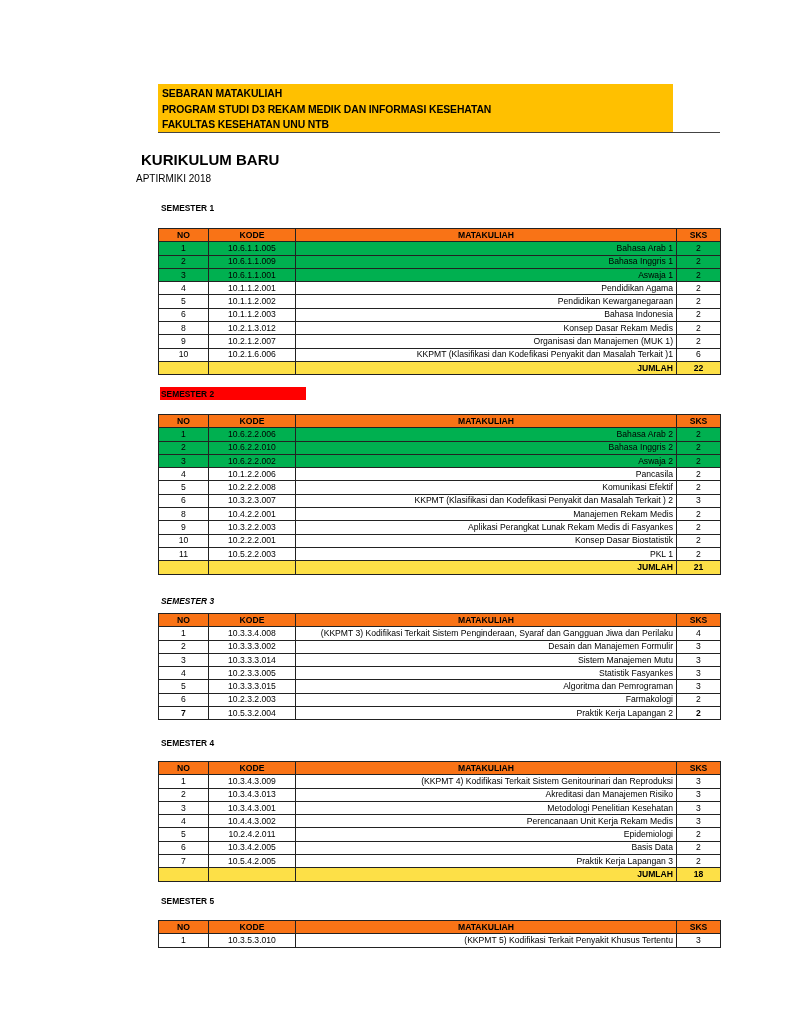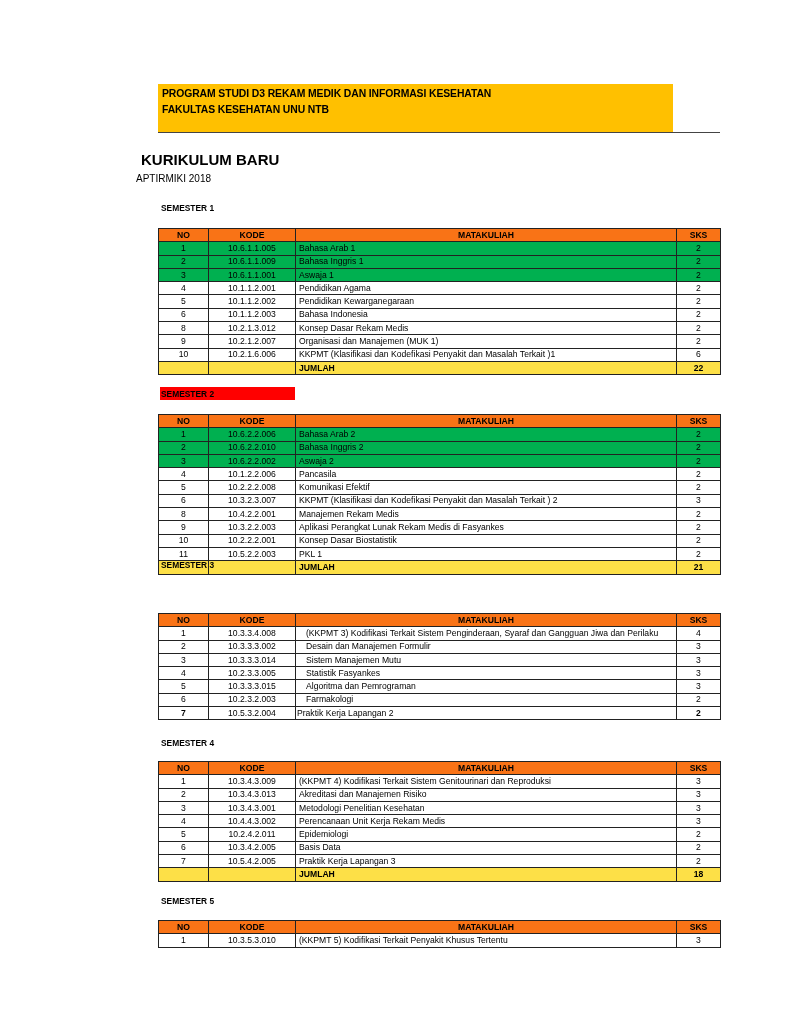--- a/index.html
+++ b/index.html
@@ -18,45 +18,46 @@
   .title {
     position: absolute; left: 141px; top: 151px; font-size: 15px; font-weight: bold; white-space: nowrap;
   }
   .subtitle {
     position: absolute; left: 136px; top: 173px; font-size: 10px; font-weight: normal; white-space: nowrap;
   }
   .sem-label {
     position: absolute; left: 161px; font-size: 8.4px; font-weight: bold; white-space: nowrap;
   }
   .sem-label.red {
-    left: 160px; width: 135px; height: 13px; background: #ff0000; box-sizing: border-box; padding: 2px 0 0 1px;
+    left: 160px; width: 146px; height: 13px; background: #ff0000; box-sizing: border-box; padding: 2px 0 0 1px;
   }
   table.curr {
     position: absolute; left: 158px; width: 562px; border-collapse: collapse; table-layout: fixed;
     font-size: 8.6px;
   }
   table.curr td, table.curr th {
     border: 1px solid #222; height: 12.3px; padding: 0 3px; line-height: 11px; white-space: nowrap; overflow: hidden;
   }
   table.curr th { background: #f97316; font-weight: bold; text-align: center; }
   table.curr td.c { text-align: center; }
-  table.curr td.l { text-align: left; }
+  table.curr td.l { text-align: right; }
   table.curr td.indent { padding-left: 10px; margin-top: 26px; }
   table.curr tr.green td { background: #00b050; }
   table.curr tr.total td { background: #fde047; font-weight: bold; }
   table.curr tr.boldrow td.b { font-weight: bold; }
   col.no { width: 50px; }
   col.kode { width: 87px; }
   col.mk { width: 381px; }
   col.sks { width: 44px; }
 </style>
 </head>
 <body>
 
 <div class="banner">
+  <div>SEBARAN MATAKULIAH</div>
   <div>PROGRAM STUDI D3 REKAM MEDIK DAN INFORMASI KESEHATAN</div>
   <div>FAKULTAS KESEHATAN UNU NTB</div>
 </div>
 <div class="banner-underline"></div>
 
 <div class="title">KURIKULUM BARU</div>
 <div class="subtitle">APTIRMIKI 2018</div>
 
 <div class="sem-label" style="top:203px;">SEMESTER 1</div>
 <table class="curr" style="top:228px;">
@@ -213,21 +214,21 @@
       </tr>
   <tr class="total">
         <td></td>
         <td></td>
         <td class="l">JUMLAH</td>
         <td class="c">21</td>
       </tr>
 </tbody>
   </table>
 
-<div class="sem-label" style="top:560px;">SEMESTER 3</div>
+<div class="sem-label" style="top:596px;font-style:italic;">SEMESTER 3</div>
 <table class="curr" style="top:613px;">
   <colgroup>
       <col class="no">
       <col class="kode">
       <col class="mk">
       <col class="sks">
     </colgroup>
   <tbody>
       <tr>
     <th>NO</th>

